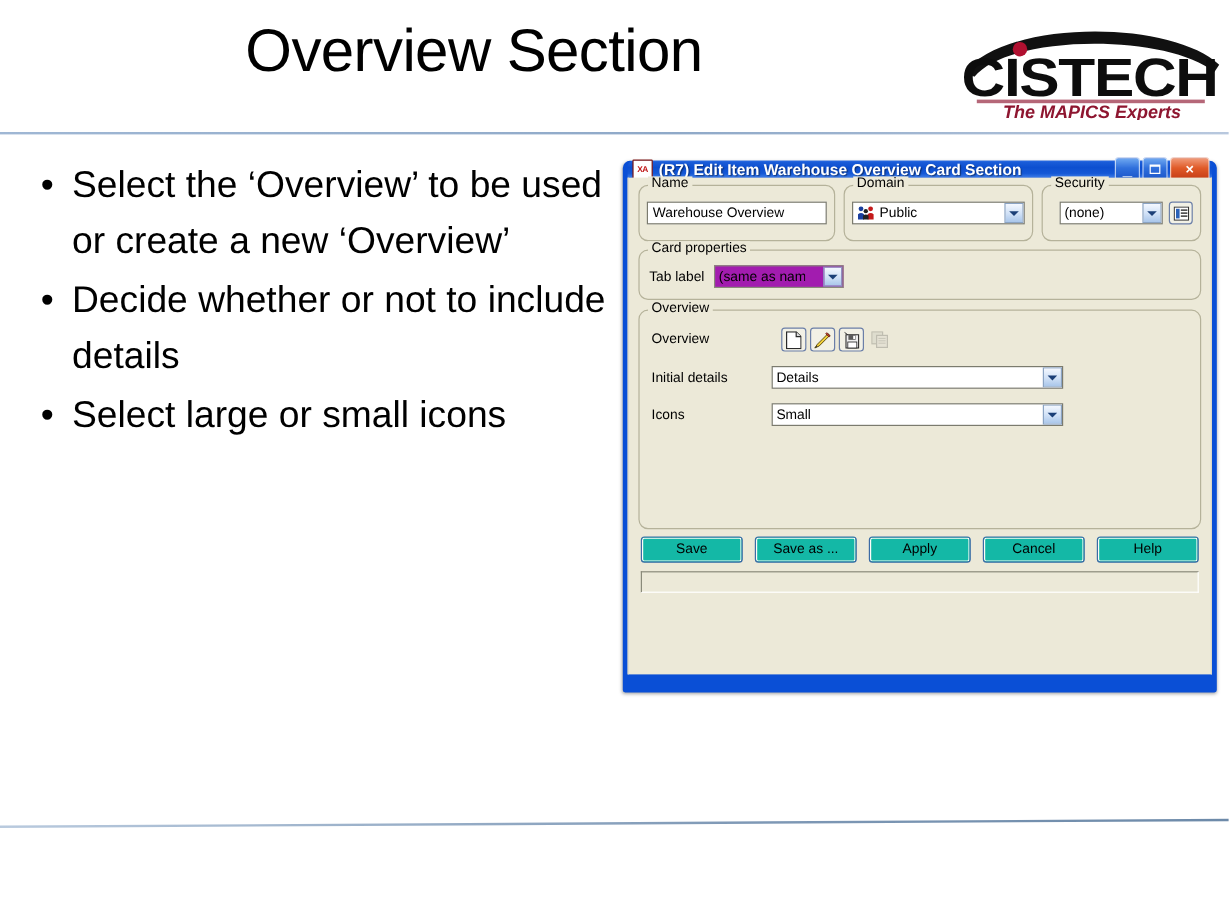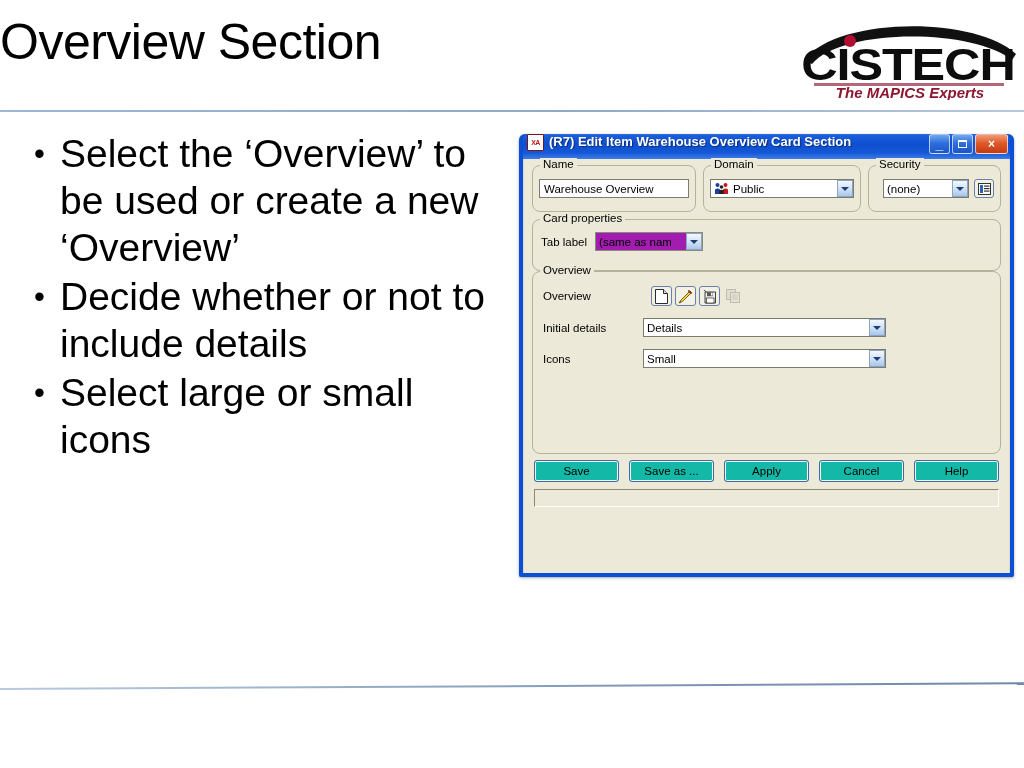--- a/index.html
+++ b/index.html
@@ -17,20 +17,21 @@
     height: 768px;
     background: #ffffff;
   }
 
   
   #slide-title {
     position: absolute;
     left: 0;
     top: 16px;
     width: 790px;
+    text-align: center;
     font-size: 50px;
     font-weight: 400;
     color: #000000;
     letter-spacing: -0.5px;
     line-height: 1.05;
     white-space: nowrap;
   }
   #header-rule {
     position: absolute;
     left: 0;
@@ -77,46 +78,46 @@
     width: 34px;
     font-size: 31px;
     line-height: 47px;
     color: #000;
     text-align: left;
     padding-left: 8px;
     box-sizing: border-box;
   }
   .bullet-text {
     flex: 1 1 auto;
-    font-size: 39px;
+    font-size: 31px;
     line-height: 47px;
     color: #000000;
     font-weight: 400;
   }
 
   
   #dialog {
     position: absolute;
     left: 519px;
     top: 134px;
     width: 495px;
     height: 443px;
     background: #0a4fd6;
     border-radius: 6px 6px 2px 2px;
     box-sizing: border-box;
     padding: 0 4px 4px 4px;
     box-shadow: 0 1px 3px rgba(0,0,0,0.35);
   }
   #titlebar {
-    height: 25px;
+    height: 14px;
     background: linear-gradient(to bottom,
        #2a6ce4 0%, #1a5cd8 8%, #0d4fd0 40%, #1558d6 75%, #3d7ce8 100%);
     border-radius: 5px 5px 0 0;
     display: flex;
-    align-items: flex-start;
+    align-items: center;
     padding: 0 2px 0 4px;
     box-sizing: border-box;
   }
   #app-icon {
     width: 15px; height: 15px;
     background: #ffffff;
     border: 1px solid #7a1414;
     border-radius: 1px;
     display: flex; align-items: center; justify-content: center;
     font-size: 7px; font-weight: bold; color: #c01818;
@@ -268,22 +269,22 @@
     border-top: 4px solid #1b3f77;
   }
   .domain-ico {
     flex: 0 0 auto;
     width: 15px; height: 13px;
     margin-right: 4px;
     position: relative;
   }
 
   #grp-card {
-    height: 52px;
-    margin-bottom: 0;
+    height: 42px;
+    margin-bottom: 8px;
     padding: 12px 8px 0 8px;
   }
   #card-row { display: flex; align-items: center; }
   #card-row .flabel { font-size: 11.5px; color: #000; margin-right: 8px; }
   #tab-combo { width: 108px; background: #a21caf; border-color: #8a8a7a; gap: 13px; }
 
   #grp-overview {
     height: 183px;
     padding: 14px 10px 0 10px;
   }

